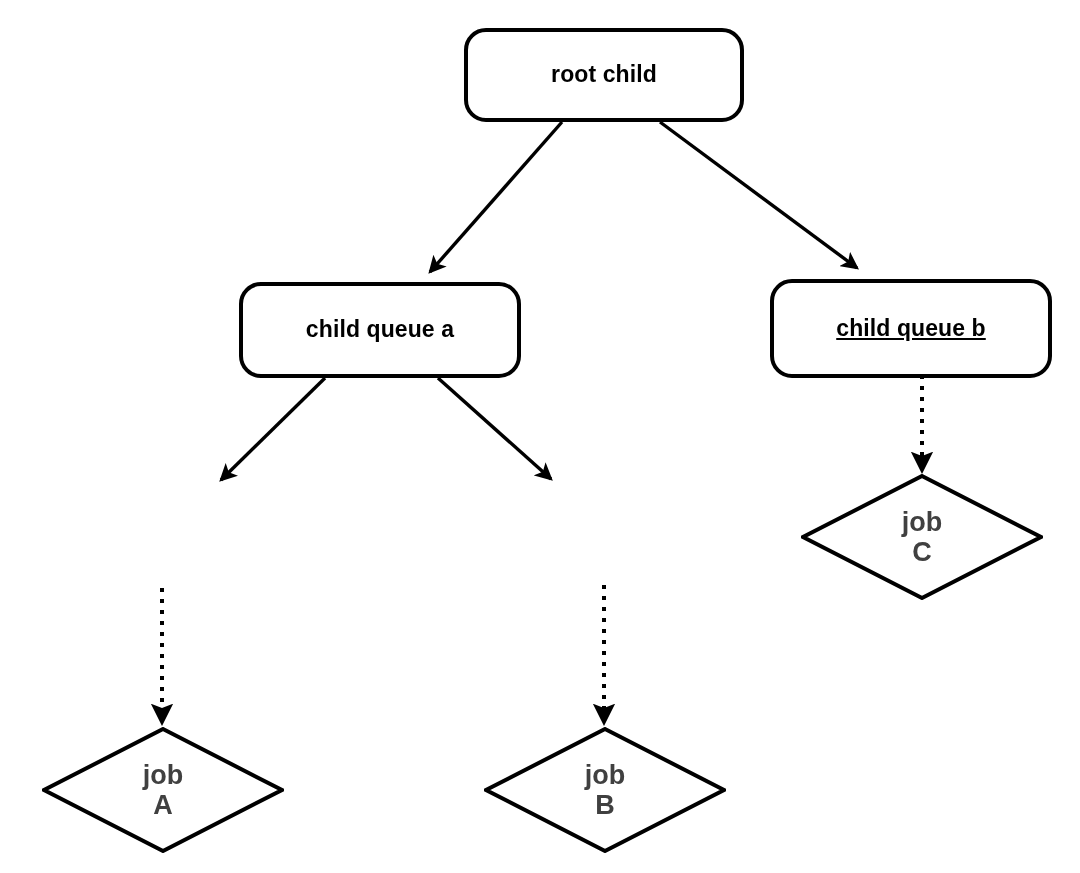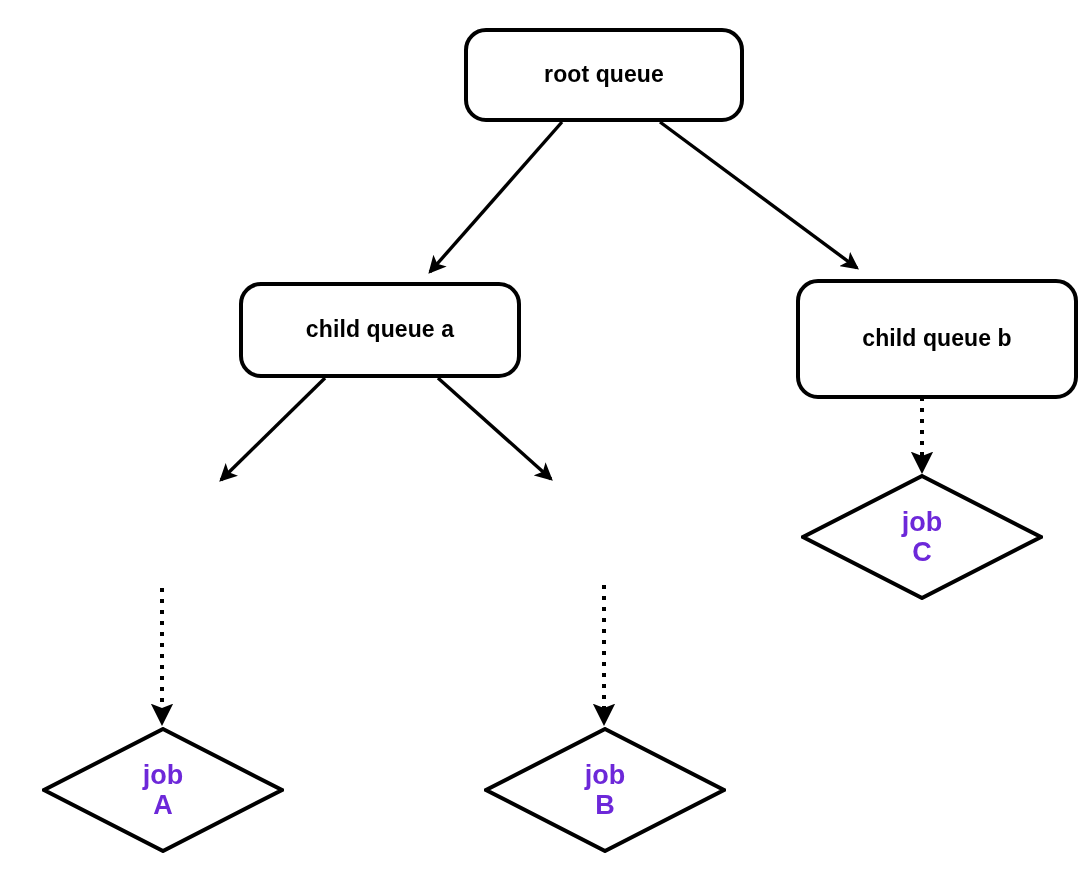--- a/index.html
+++ b/index.html
@@ -55,21 +55,21 @@
     left: 0;
     top: 0;
     width: 100%;
     height: 100%;
   }
   .job-label {
     position: relative;
     z-index: 2;
     font-size: 27px;
     font-weight: bold;
-    color: #6d28d9;
+    color: #404040;
     line-height: 1.12;
     display: flex;
     flex-direction: column;
     align-items: center;
     justify-content: center;
     pointer-events: auto;
   }
   .job-label .job-word,
   .job-label .job-id {
     display: block;
@@ -99,28 +99,28 @@
     <line x1="438" y1="378" x2="551" y2="479" stroke="#000000" stroke-width="3.4" fill="none" marker-end="url(#arrow-solid)"></line>
 
     <line x1="162" y1="588" x2="162" y2="722" stroke="#000000" stroke-width="4" fill="none" stroke-dasharray="4 7" stroke-linecap="butt" marker-end="url(#arrow-dotted)"></line>
 
     <line x1="604" y1="585" x2="604" y2="722" stroke="#000000" stroke-width="4" fill="none" stroke-dasharray="4 7" stroke-linecap="butt" marker-end="url(#arrow-dotted)"></line>
 
     <line x1="922" y1="375" x2="922" y2="470" stroke="#000000" stroke-width="4" fill="none" stroke-dasharray="4 7" stroke-linecap="butt" marker-end="url(#arrow-dotted)"></line>
   </svg>
 
   <div class="node queue-node" style="left:464px; top:28px; width:280px; height:94px;">
-    <span class="queue-label">root queue</span>
+    <span class="queue-label">root child</span>
   </div>
 
   <div class="node queue-node" style="left:239px; top:282px; width:282px; height:96px;">
     <span class="queue-label">child queue a</span>
   </div>
 
-  <div class="node queue-node" style="left:796px; top:279px; width:282px; height:120px;">
+  <div class="node queue-node" style="left:770px; top:279px; width:282px; height:99px;text-decoration:underline;">
     <span class="queue-label">child queue b</span>
   </div>
 
 
 
   <div class="node job-node" style="left:42px; top:727px; width:242px; height:126px;">
     <svg class="job-shape" viewBox="0 0 242 126" preserveAspectRatio="none" xmlns="http://www.w3.org/2000/svg">
       <polygon points="121,2 240,63 121,124 2,63" fill="#ffffff" stroke="#000000" stroke-width="4"></polygon>
     </svg>
     <span class="job-label">

